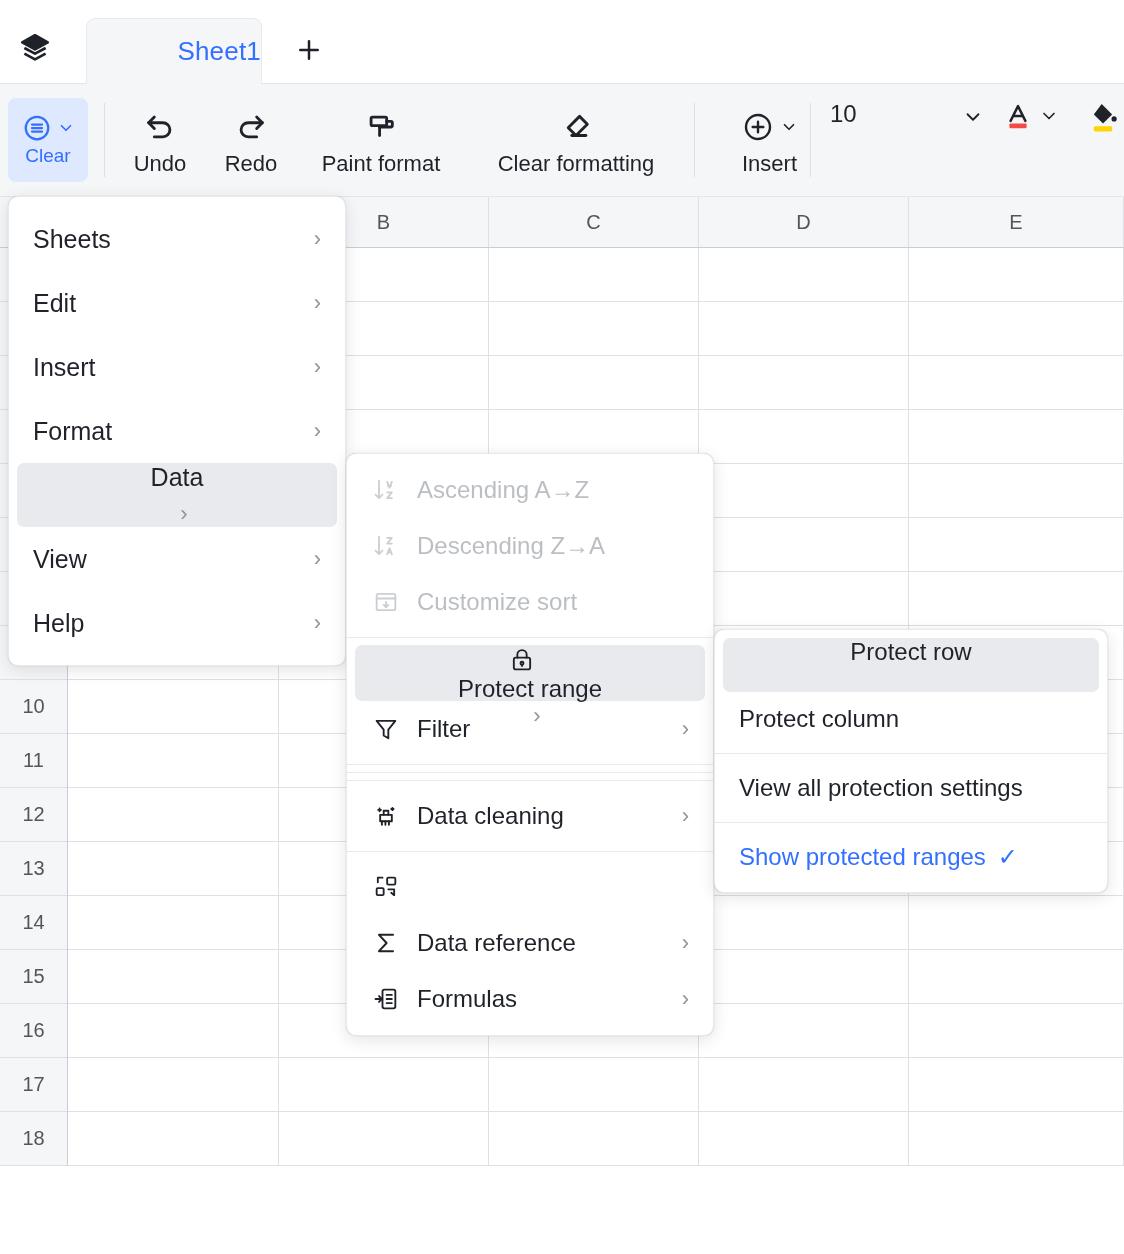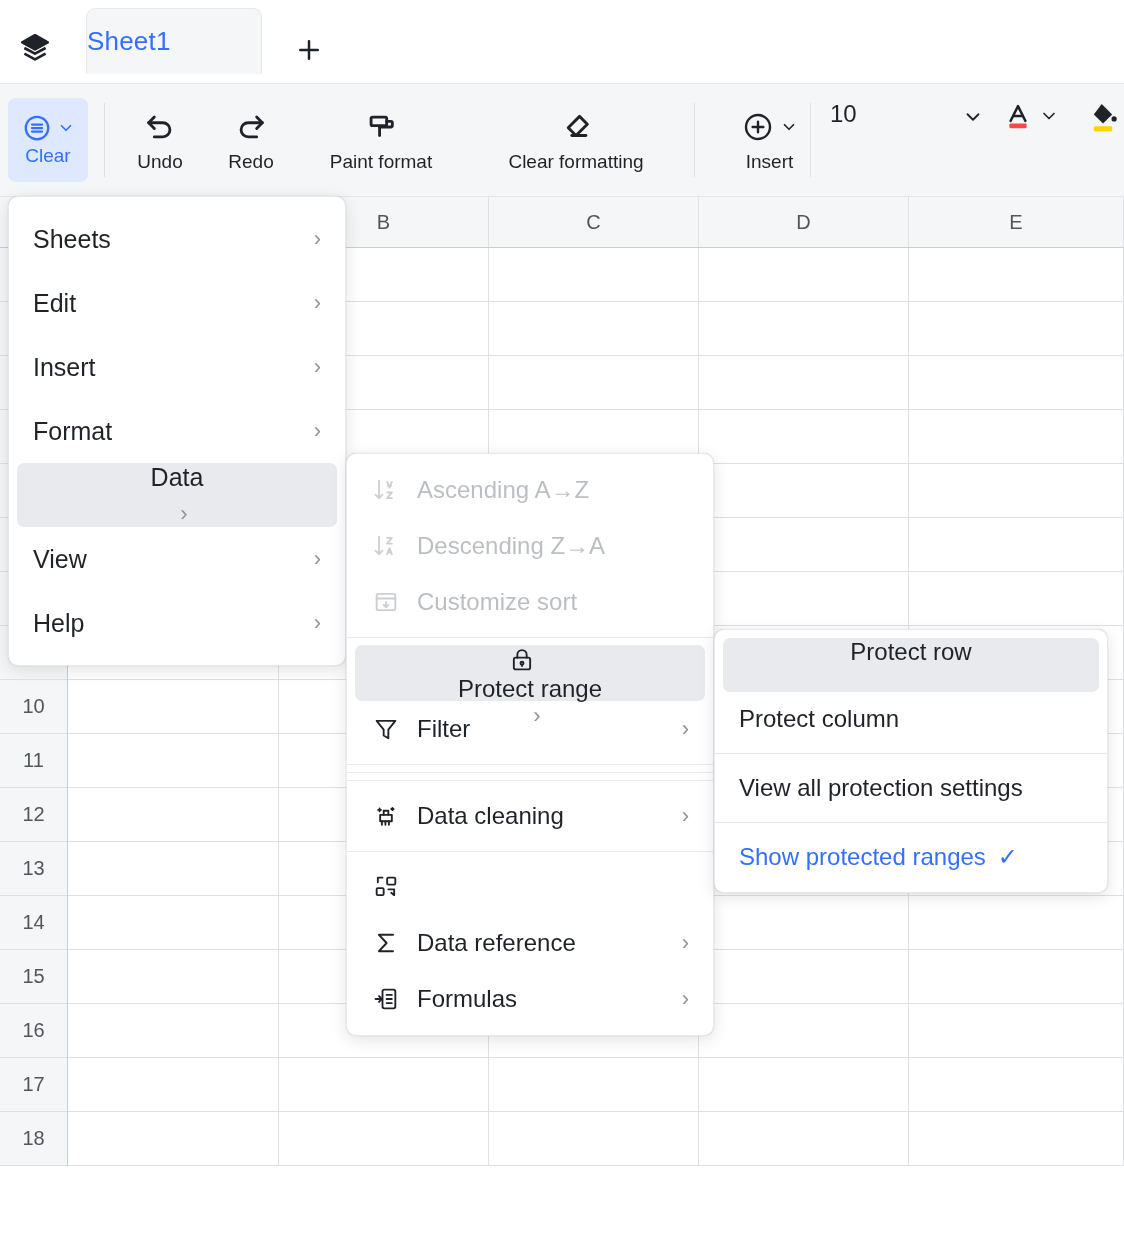--- a/index.html
+++ b/index.html
@@ -17,26 +17,26 @@
     position: absolute; left: 0; top: 0; width: 1124px; height: 84px;
     background: #ffffff;
     border-bottom: 1px solid #e4e6eb;
   }
   .layers-icon-wrap {
     position: absolute; left: 15px; top: 28px;
     width: 40px; height: 40px;
     display: flex; align-items: center; justify-content: center;
   }
   .tab-active {
-    position: absolute; left: 86px; top: 8px;
+    position: absolute; left: 86px; top: 18px;
     width: 176px; height: 66px;
     background: #f5f6f7;
     border-top-left-radius: 9px; border-top-right-radius: 9px;
     border: 1px solid #e7e9ec; border-bottom: none;
-    display: flex; align-items: center; justify-content: flex-start;
+    display: flex; align-items: center; justify-content: flex-end;
   }
   .tab-active span {
     color: #3370ff; font-size: 26px; letter-spacing: 0.2px;
   }
   .tab-add {
     position: absolute; left: 281px; top: 28px;
     width: 56px; height: 44px;
     display: flex; align-items: center; justify-content: center;
     color: #1f2329;
   }
@@ -47,21 +47,21 @@
     background: #f5f6f7;
     border-bottom: 1px solid #e4e6eb;
     display: flex; align-items: flex-start;
   }
   .tb-item {
     position: absolute;
     display: flex; flex-direction: column; align-items: center;
     gap: 3px;
     color: #1f2329;
   }
-  .tb-label { font-size: 19px; color: #1f2329; white-space: nowrap; }
+  .tb-label { font-size: 22px; color: #1f2329; white-space: nowrap; }
   .tb-icon { height: 42px; display: flex; align-items: center; justify-content: center; }
 
   .menu-btn {
     position: absolute; left: 8px; top: 14px;
     width: 80px; height: 84px;
     background: #dee8ff; border-radius: 8px;
     display: flex; flex-direction: column; align-items: center; justify-content: center;
     gap: 2px;
   }
   .menu-btn .row { display: flex; align-items: center; gap: 5px; }

